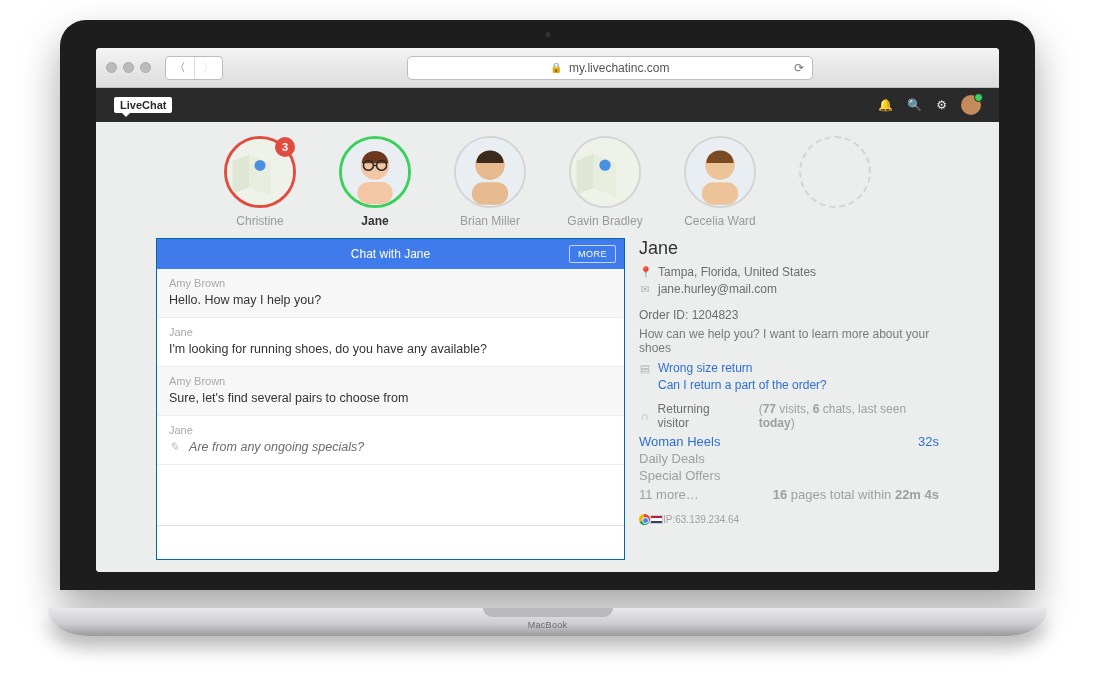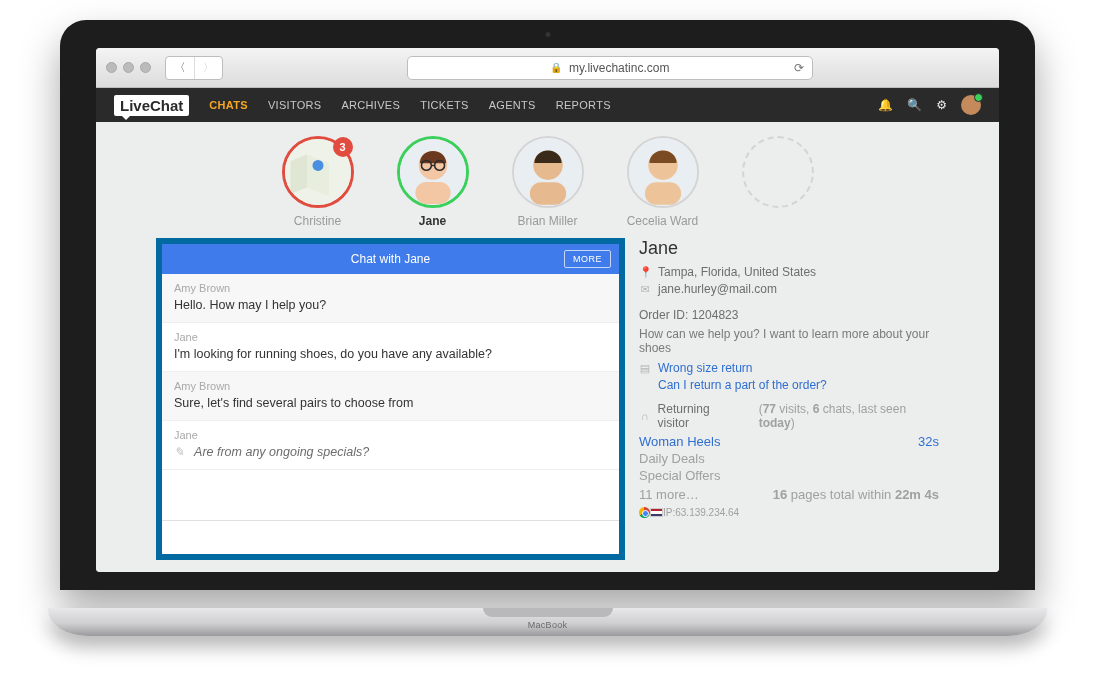--- a/index.html
+++ b/index.html
@@ -74,21 +74,21 @@
   }
   .urlbar .lock{color:#7a7a7a;font-size:10px}
   .urlbar .reload{position:absolute; right:8px; color:#7a7a7a; font-size:12px}
   
   .app-header{
     height:34px;background:#2a2a2a;color:#ccc;display:flex;align-items:center;
     padding:0 18px; gap:20px; font-size:11px;
   }
   .logo-badge{
     background:#fff;color:#2a2a2a;padding:2px 6px;border-radius:2px;
-    font-weight:700;font-size:15px; position:relative;
+    font-weight:700;font-size:11px; position:relative;
   }
   .logo-badge:after{
     content:"";position:absolute;left:8px;bottom:-4px;border:4px solid transparent;border-top-color:#fff;border-bottom:none;
   }
   .nav{display:flex;gap:20px}
   .nav-item{color:#c8c8c8;letter-spacing:.3px;cursor:pointer}
   .nav-item.active{color:#f5a623;font-weight:600}
   .header-right{margin-left:auto;display:flex;gap:14px;align-items:center}
   .hicon{color:#eaeaea;font-size:12px;cursor:pointer}
   .avatar-sm{width:20px;height:20px;border-radius:50%;background:#c48a5c;position:relative}
@@ -112,21 +112,21 @@
     position:absolute;top:-2px;right:-2px;background:#e24c3f;color:#fff;
     width:20px;height:20px;border-radius:50%;display:flex;align-items:center;justify-content:center;
     font-size:11px;font-weight:600;
   }
   .avatar{width:100%;height:100%;border-radius:50%;overflow:hidden}
   .avatar svg{width:100%;height:100%;display:block}
   .contact-name{font-size:12px;color:#9a9a9a}
   .contact-name.selected{color:#333;font-weight:600}
 
   .content{flex:1;display:flex;gap:14px;padding:6px 60px 12px 60px;overflow:hidden}
-  .chat-panel{flex:1;display:flex;flex-direction:column;background:#fff;border:6px solid #0369a1}
+  .chat-panel{flex:1;display:flex;flex-direction:column;background:#fff;border:1px solid #0369a1}
   .chat-head{
     background:#3f7bea;color:#fff;padding:8px 10px;display:flex;align-items:center;justify-content:center;
     position:relative;font-size:12px;
   }
   .more-btn{
     position:absolute;right:8px;top:6px;border:1px solid rgba(255,255,255,.7);
     color:#fff;font-size:9px;padding:3px 8px;border-radius:2px;letter-spacing:.5px;cursor:pointer;
   }
   .messages{flex:1;overflow:auto}
   .msg{padding:8px 12px 10px;border-bottom:1px solid #eee}
@@ -147,21 +147,21 @@
   .order{margin-top:12px}
   .help{margin-top:5px;color:#7a7a7a}
   .links{margin-top:6px}
   .links .lnk{color:#2f6fd0;cursor:pointer}
   .links .sub{margin-left:19px}
   .visitor-block{margin-top:10px}
   .meta-list{margin-top:4px;font-size:13px;color:#a0a0a0}
   .meta-list div{margin:2px 0}
   .meta-list .link{color:#2f6fd0}
   .meta-list .row-flex{display:flex;justify-content:space-between}
-  .ip-row{margin-top:5px;display:flex;align-items:center;font-size:10px;color:#a0a0a0}
+  .ip-row{margin-top:12px;display:flex;align-items:center;font-size:10px;color:#a0a0a0}
   .flag{width:13px;height:9px;display:inline-block;background:linear-gradient(#b22234 33%,#fff 33% 66%,#3c3b6e 66%);border:1px solid #ccc}
   .chrome-ico{width:11px;height:11px;border-radius:50%;background:conic-gradient(#db4437 0 120deg,#0f9d58 120deg 240deg,#f4b400 240deg 360deg);position:relative}
   .chrome-ico:after{content:"";position:absolute;left:3px;top:3px;width:5px;height:5px;border-radius:50%;background:#4285f4;border:1px solid #fff}
 </style>
 </head>
 <body>
 
 <div class="laptop">
   <div class="screen-bezel">
     <div class="camera"></div>
@@ -179,28 +179,20 @@
         </div>
         <div class="urlbar">
           <span class="lock">🔒</span>
           <span>my.livechatinc.com</span>
           <span class="reload">⟳</span>
         </div>
       </div>
 
       <div class="app-header">
         <span class="logo-badge">LiveChat</span>
-        <div class="nav" id="nav">
-            <span class="nav-item active">CHATS</span>
-            <span class="nav-item">VISITORS</span>
-            <span class="nav-item">ARCHIVES</span>
-            <span class="nav-item">TICKETS</span>
-            <span class="nav-item">AGENTS</span>
-            <span class="nav-item">REPORTS</span>
-          </div>
         <div class="header-right">
           <span class="hicon">🔔</span>
           <span class="hicon">🔍</span>
           <span class="hicon">⚙</span>
           <span class="avatar-sm"></span>
         </div>
       </div>
 
       <div class="app-body">
         <div class="contacts" id="contacts">
@@ -240,20 +232,34 @@
                 <div class="avatar">
                   <svg viewBox="0 0 60 60">
                     <rect width="60" height="60" fill="#e9eef2"></rect>
                     <circle cx="30" cy="24" r="13" fill="#e6b98e"></circle>
                     <path d="M30 11c-7 0-12 5-12 11h24c0-6-5-11-12-11z" fill="#3a2a1a"></path>
                     <rect x="14" y="39" width="32" height="20" rx="10" fill="#e6b98e"></rect>
                   </svg>
                 </div>
               </div>
               <div class="contact-name">Brian Miller</div>
+            </div>
+            <div class="contact">
+              <div class="ring plain">
+                <div class="avatar">
+                  <svg viewBox="0 0 60 60">
+                    <rect width="60" height="60" fill="#eef2e8"></rect>
+                    <path d="M5 20l15-6v30l-15 6z" fill="#dfe7d4"></path>
+                    <path d="M20 14l20 8v30l-20-8z" fill="#e8eedd"></path>
+                    <circle cx="30" cy="24" r="5" fill="#4a90e2"></circle>
+                    <path d="M30 29l-4-6h8z" fill="#4a90e2"></path>
+                  </svg>
+                </div>
+              </div>
+              <div class="contact-name">Gavin Bradley</div>
             </div>
             <div class="contact">
               <div class="ring plain">
                 <div class="avatar">
                   <svg viewBox="0 0 60 60">
                     <rect width="60" height="60" fill="#e9eef2"></rect>
                     <circle cx="30" cy="24" r="13" fill="#edc39a"></circle>
                     <path d="M30 11c-7 0-12 5-12 11h24c0-6-5-11-12-11z" fill="#7a4a22"></path>
                     <rect x="14" y="39" width="32" height="20" rx="10" fill="#edc39a"></rect>
                   </svg>

